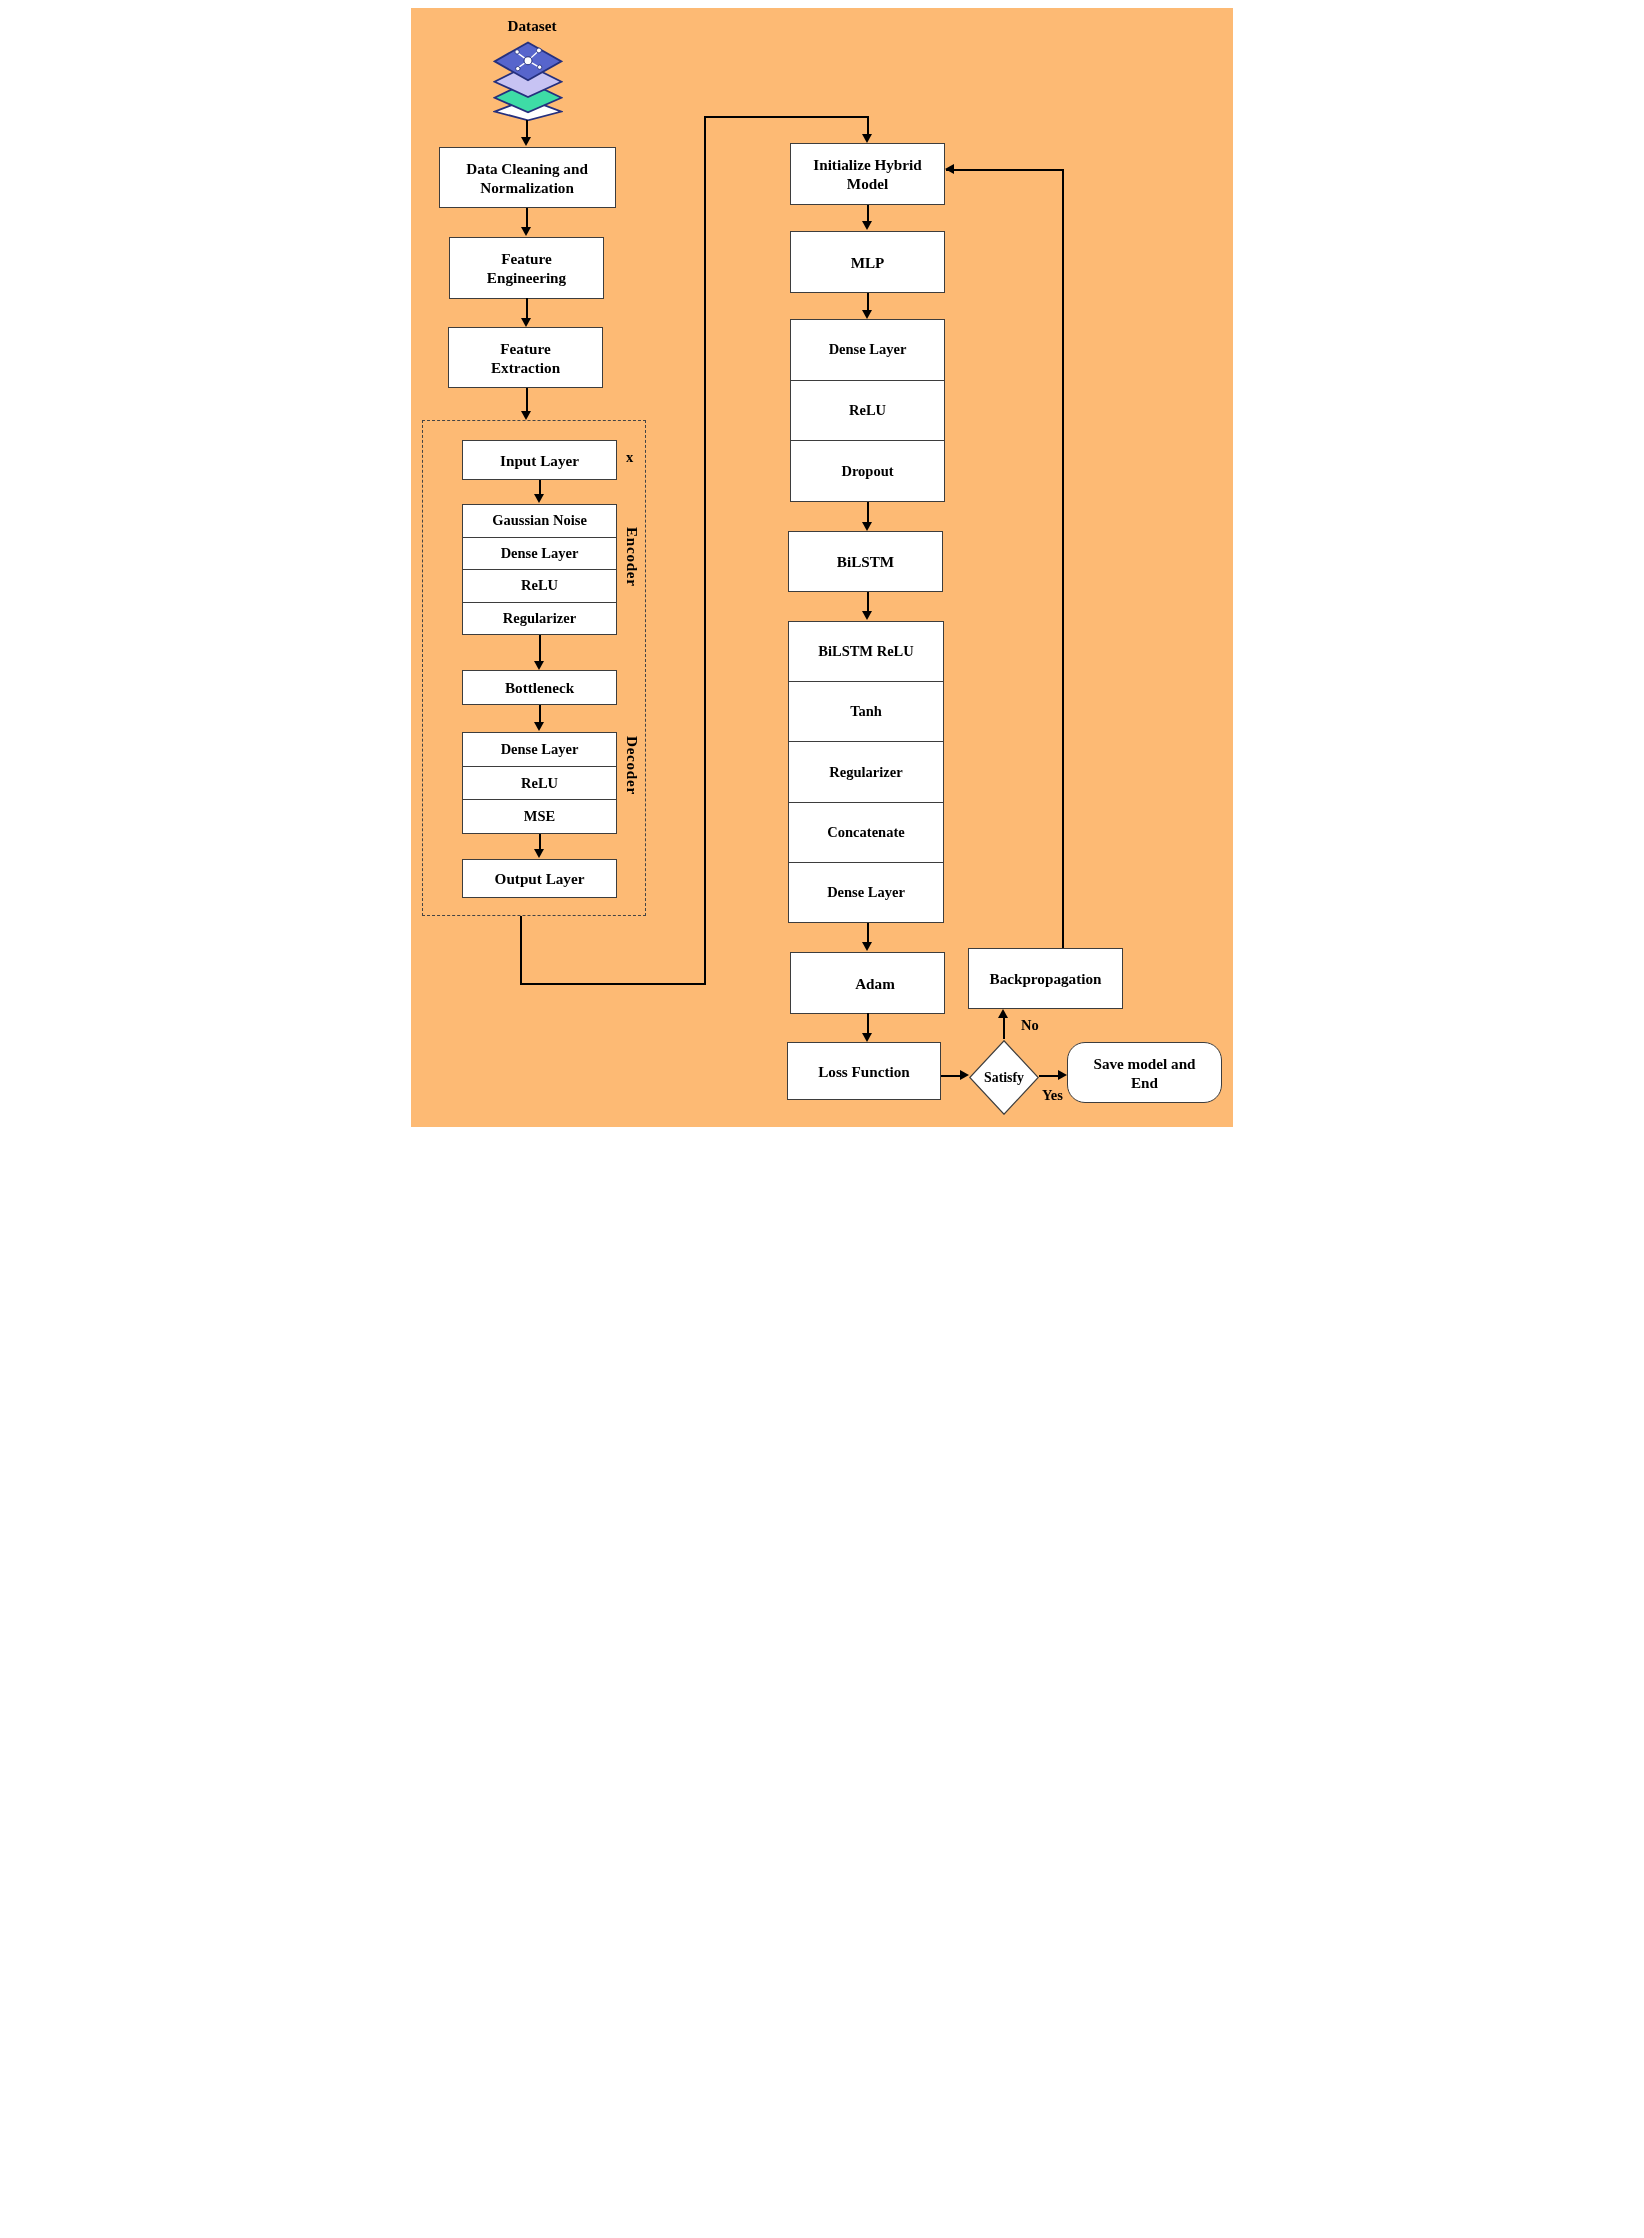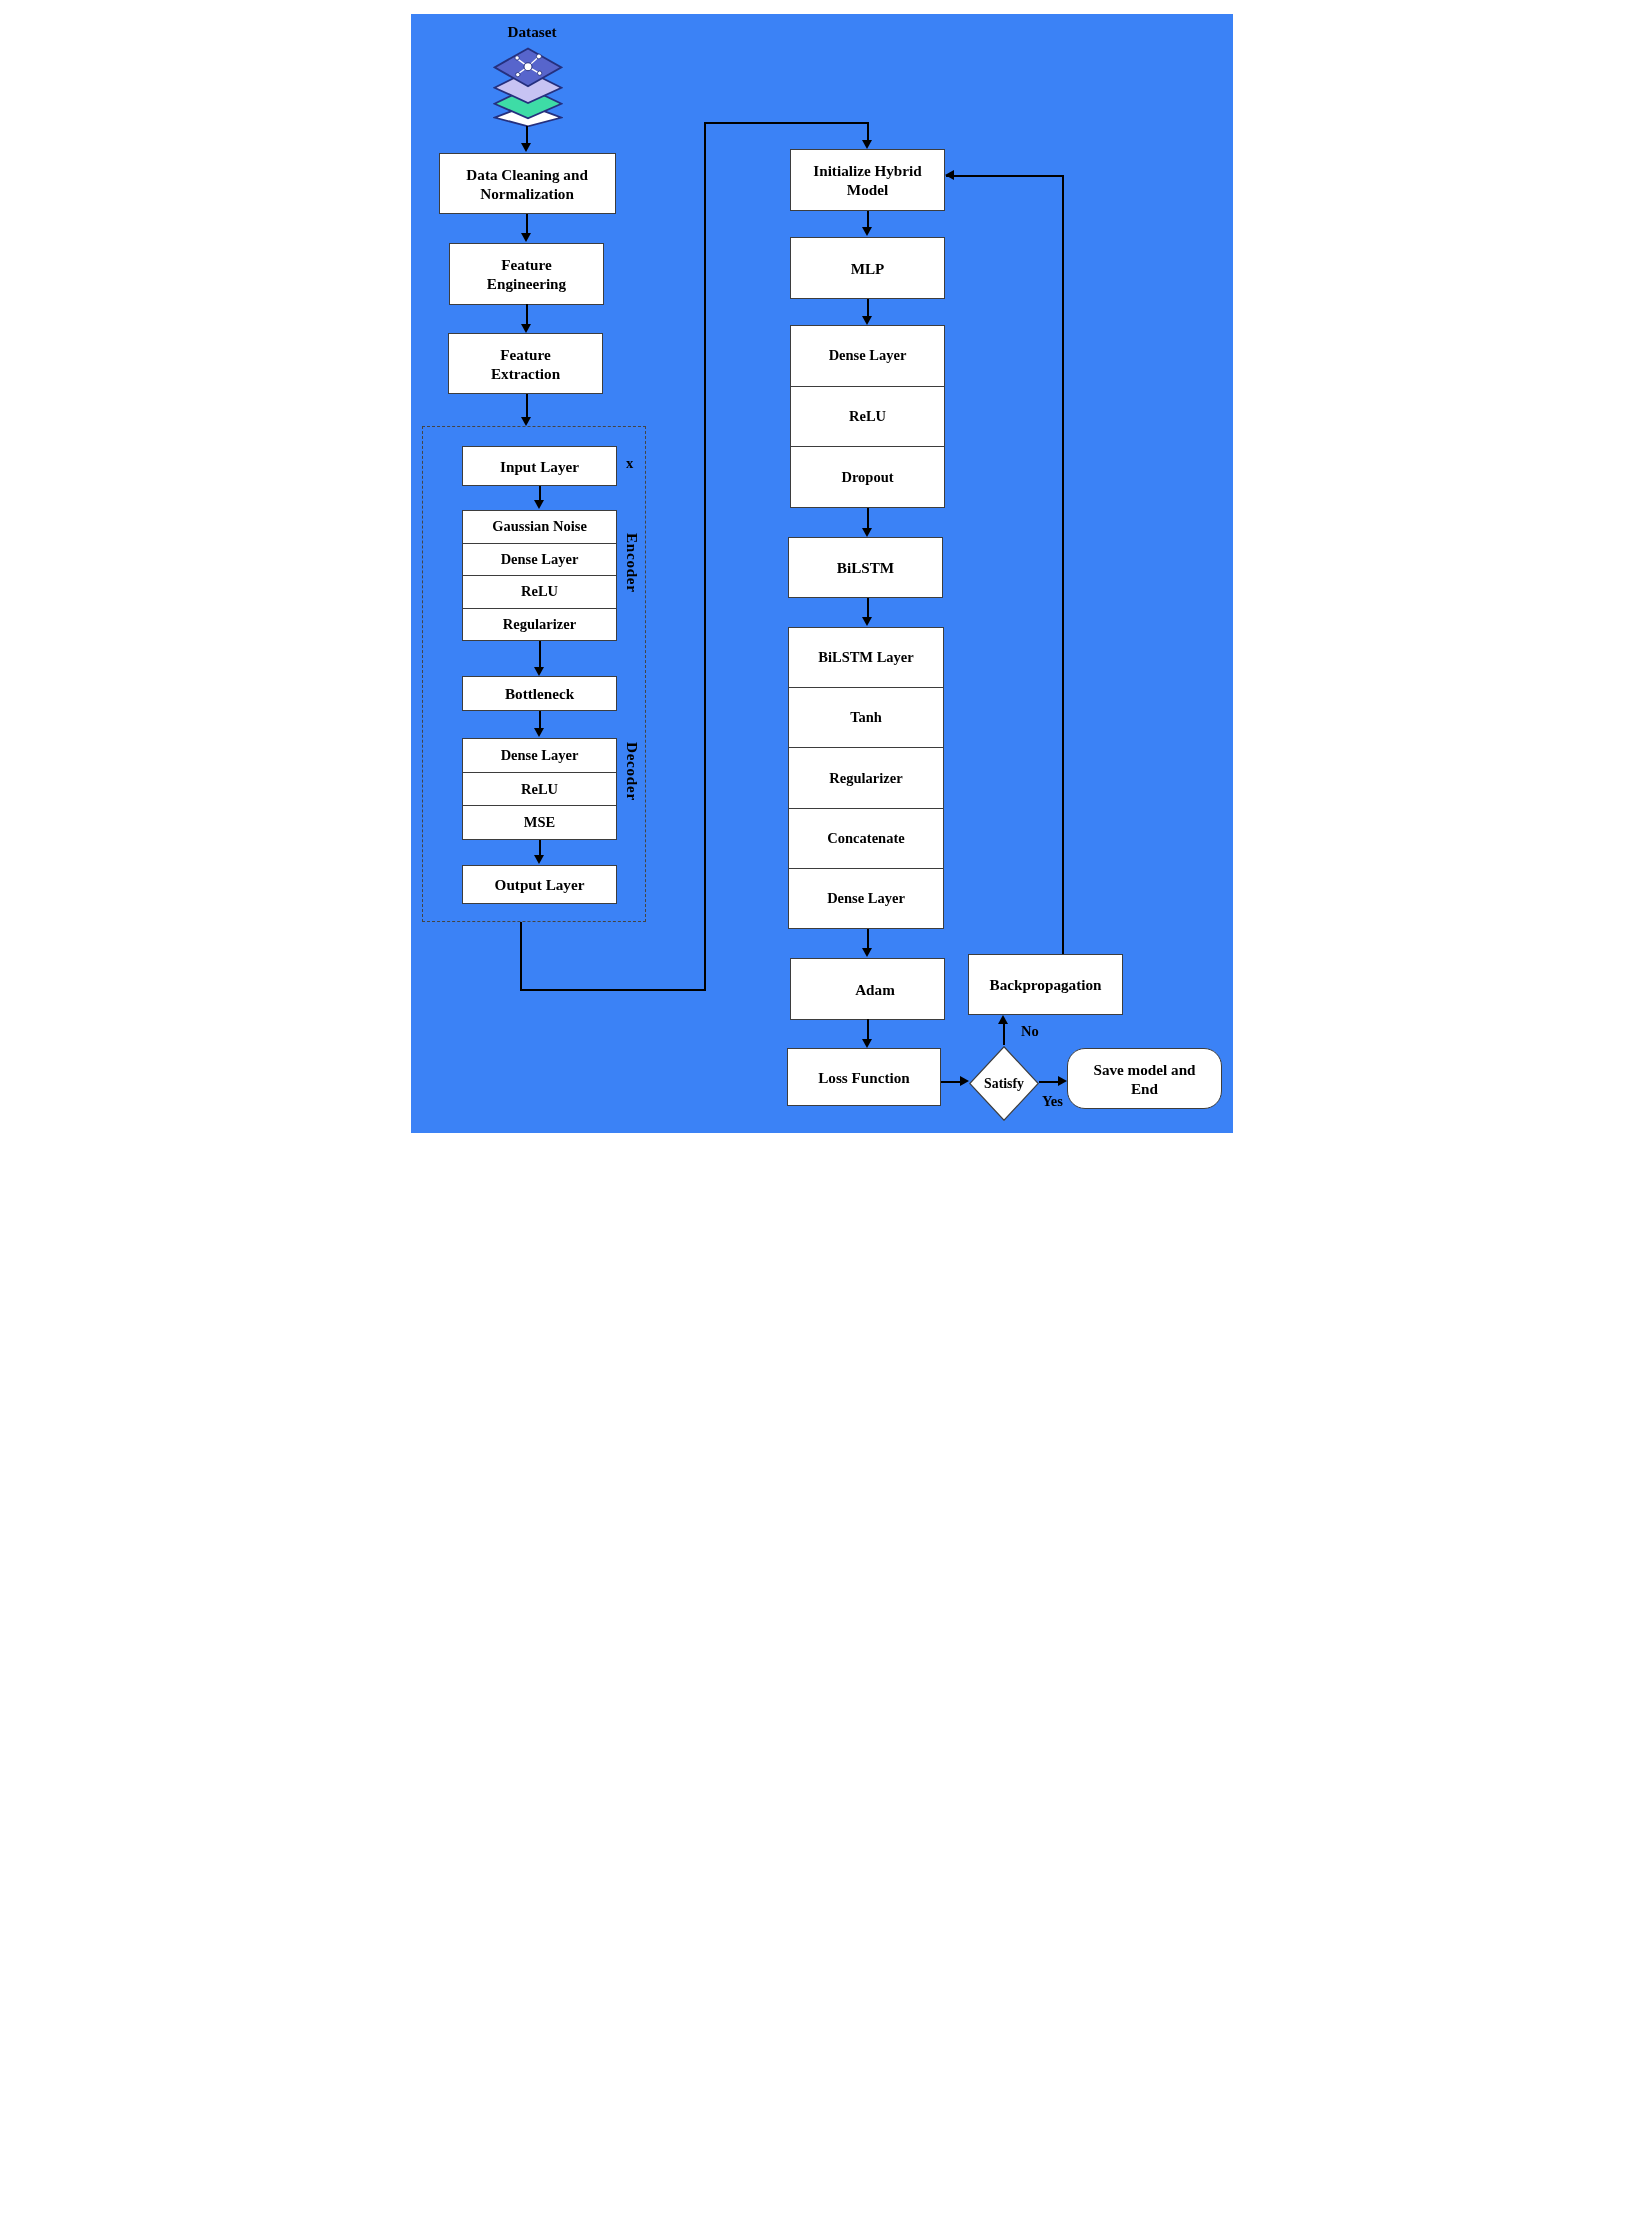--- a/index.html
+++ b/index.html
@@ -1,16 +1,16 @@
 <!DOCTYPE html>
 <html style="font-size:11.6px"><head>
 <meta charset="utf-8">
 <style>
   html,body{margin:0;padding:0;background:#ffffff;}
-  .canvas{position:relative;width:822px;height:1119px;margin:14px auto;background:#3b82f6;
+  .canvas{position:relative;width:822px;height:1119px;margin:8px auto;background:#fdba74;
           font-family:"Liberation Serif","DejaVu Serif",serif;font-weight:bold;color:#000;}
   .box{position:absolute;background:#fff;border:1.5px solid #3d3d3d;display:flex;align-items:center;justify-content:center;
        text-align:center;font-size:15.2px;line-height:1.25;white-space:pre-line;box-sizing:border-box;}
   .stack{position:absolute;background:#fff;border:1.5px solid #3d3d3d;box-sizing:border-box;display:flex;flex-direction:column;}
   .cell{flex:1;display:flex;align-items:center;justify-content:center;text-align:left;font-size:14.5px;box-sizing:border-box;}
   .cell + .cell{border-top:1.5px solid #3d3d3d;}
   .dashedbox{position:absolute;border:1.5px dashed #444;box-sizing:border-box;background:transparent;}
   .lbl{position:absolute;font-size:14.5px;white-space:pre-line;}
   .vtext{position:absolute;writing-mode:vertical-rl;font-size:15.2px;letter-spacing:0.7px;}
   .vline,.hline{position:absolute;background:#000;}
@@ -135,21 +135,21 @@
 
   <div class="vline" style="left:456px;top:494px;height:20.3px;"></div>
   <div class="ah-down" style="left:451px;top:514px;"></div>
 
   <div class="box" style="left:377px;top:523px;width:155px;height:61px;">BiLSTM</div>
 
   <div class="vline" style="left:456px;top:584px;height:19.6px;"></div>
   <div class="ah-down" style="left:451px;top:603px;"></div>
 
   <div class="stack" style="left:377px;top:613px;width:156px;height:302px;">
-    <div class="cell">BiLSTM Layer</div>
+    <div class="cell">BiLSTM ReLU</div>
     <div class="cell">Tanh</div>
     <div class="cell">Regularizer</div>
     <div class="cell">Concatenate</div>
     <div class="cell">Dense Layer</div>
   </div>
 
   <div class="vline" style="left:456px;top:915px;height:20.3px;"></div>
   <div class="ah-down" style="left:451px;top:934px;"></div>
 
   <div class="box" style="left:379px;top:944px;width:155px;height:62px;padding-left:15px;">Adam</div>

